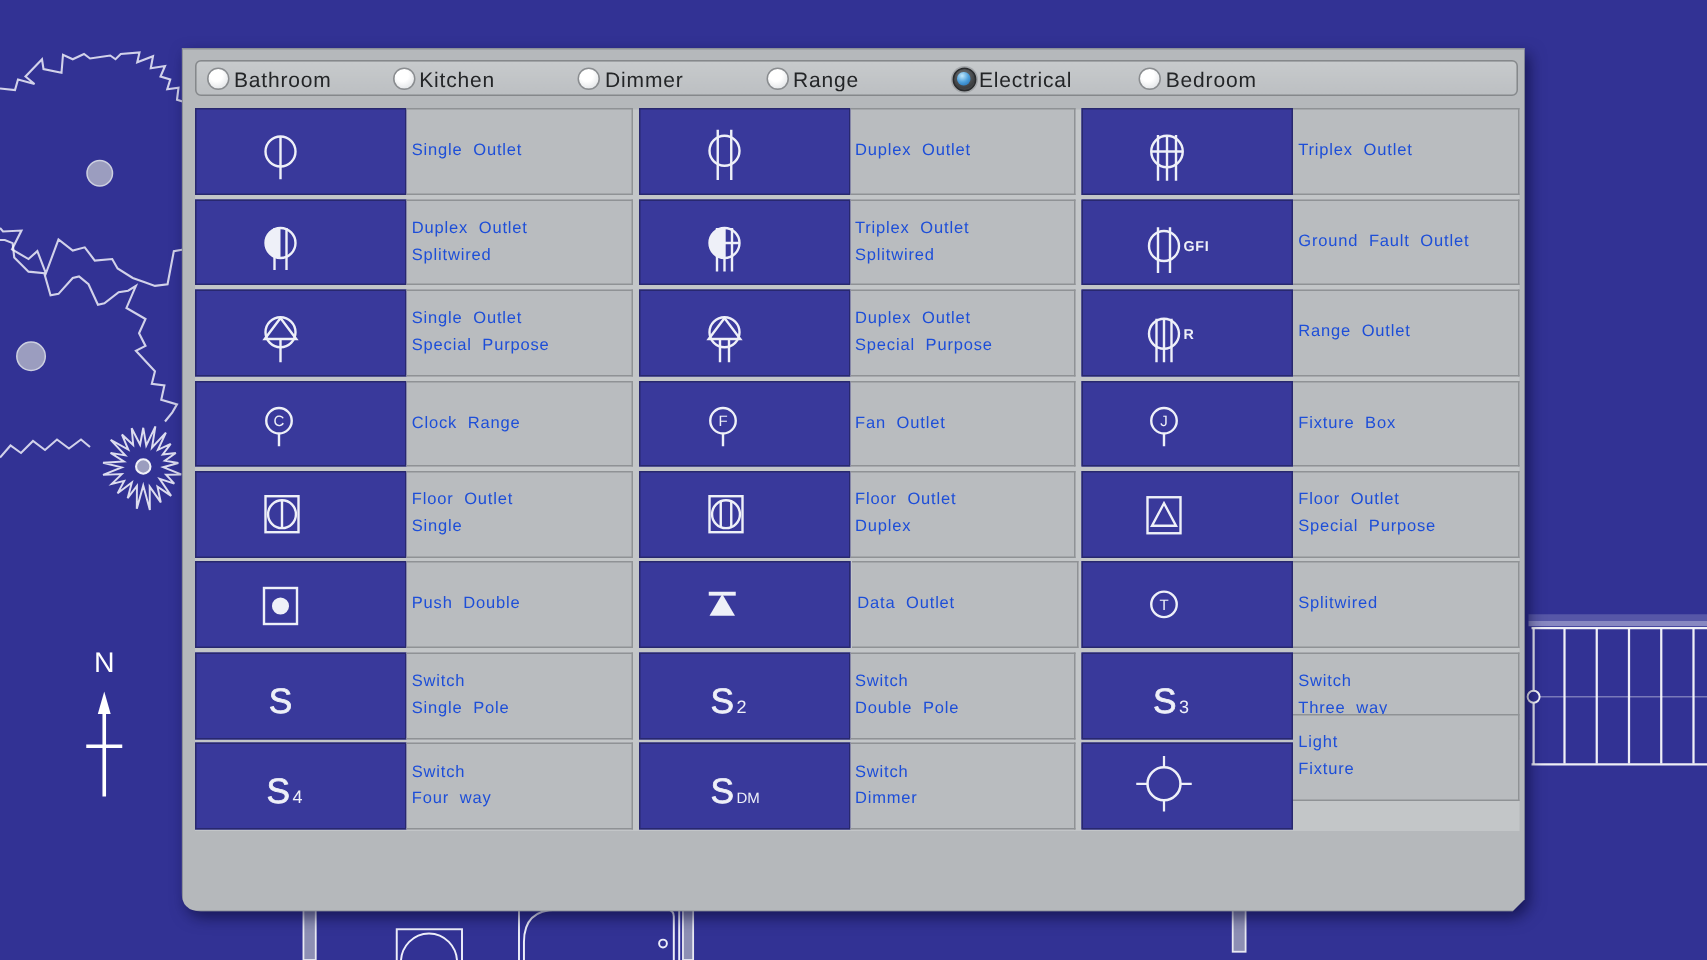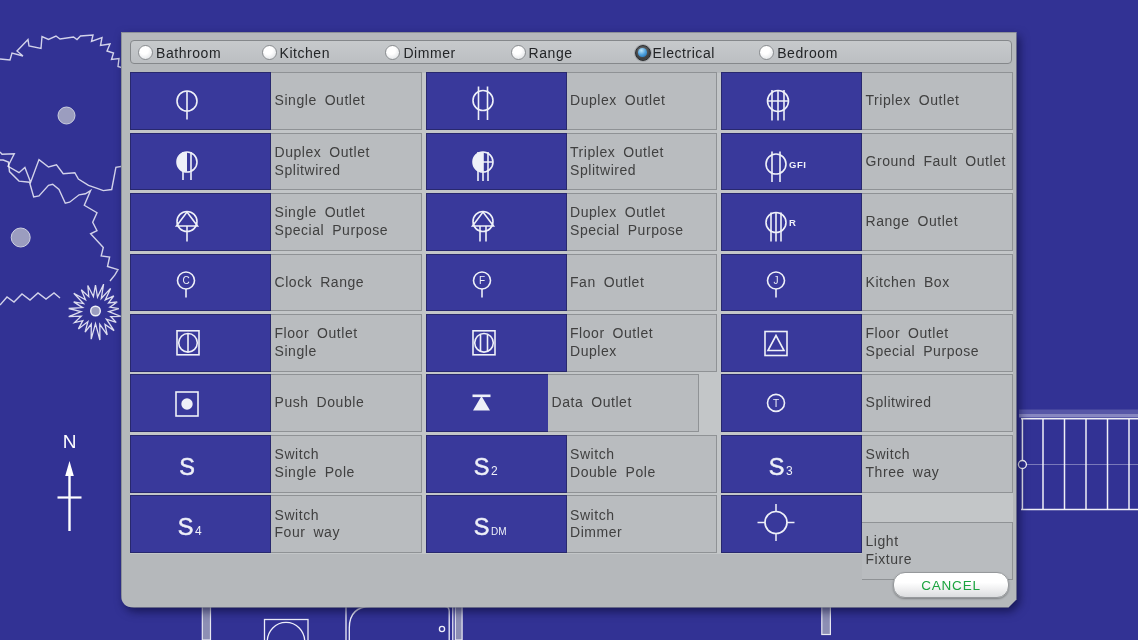--- a/index.html
+++ b/index.html
@@ -20,21 +20,21 @@
 .radio.sel i { position:absolute; left:2.8px; top:2.8px; width:8.6px; height:8.6px; border-radius:50%;
   background:radial-gradient(circle at 38% 28%, #b5e0f7 5%, #4da0dc 50%, #1b67ab); }
 .rlabel { position:absolute; top:4.5px; font-size:14px; color:#232527; letter-spacing:0.55px; }
 #grid { position:absolute; left:9px; top:40.5px; width:882.5px; height:481px; background:#c3c6c8; }
 #cells { position:absolute; left:0; top:0; }
 .ibox { position:absolute; width:141px; height:57.9px; background:#39399b;
   border:1px solid #28286e; }
 .ibox svg { position:absolute; left:-1px; top:-1px; }
 .lbox { position:absolute; width:150.5px; height:57.9px; background:#b9bcbf;
   border:1px solid #8f9295; border-left:none; display:flex; align-items:center; }
-.lbox span { font-size:14px; line-height:17.6px; color:#404040; padding-left:3.5px; word-spacing:3.5px;
+.lbox span { font-size:11px; line-height:17.6px; color:#1d4ed8; padding-left:3.5px; word-spacing:3.5px;
   letter-spacing:0.55px; white-space:nowrap; }
 #cancel { position:absolute; left:772px; top:539.5px; width:116px; height:26.5px;
   border-radius:12px; border:1px solid #96999c;
   background:linear-gradient(#ffffff,#ffffff 40%,#dcdddf);
   box-shadow:0 1px 2px rgba(0,0,0,0.3);
   color:#1ba43f; font-size:13.5px; letter-spacing:0.8px; text-align:center; line-height:25px; }
 </style></head>
 <body>
 <svg width="1138" height="640" viewBox="0 0 1138 640" style="position:absolute;left:0;top:0">
 <polyline points="0,59 10,60 12,53 23,56 17,51 28,39.5 29,46 41,48.5 42,36.5 48.5,39.5 56,36 60,39 73.5,37 77,39.5 80.5,36 93,35 91.5,41.5 102,37.5 100.5,45.5 110,44 107,51 113.5,53 111.5,59.5 119,58.5 118,66.5 126,69" fill="none" stroke="rgba(250,250,255,0.8)" stroke-width="1.4"></polyline>
@@ -225,21 +225,21 @@
           <span>Fan Outlet</span>
         </div>
 <div class="ibox" style="left:600px;top:221.5px">
           <svg width="141" height="57" viewBox="0 0 141 57">
             <circle cx="55" cy="26.5" r="8.5" fill="none" stroke="#eef0f8" stroke-width="1.6"></circle>
             <text x="55" y="30.1" font-size="10" fill="#eef0f8" text-anchor="middle" font-family="Liberation Sans, sans-serif">J</text>
             <line x1="55" y1="35.0" x2="55" y2="43.5" stroke="#eef0f8" stroke-width="1.6"></line>
           </svg>
         </div>
 <div class="lbox" style="left:741px;top:221.5px">
-          <span>Kitchen Box</span>
+          <span>Fixture Box</span>
         </div>
 <div class="ibox" style="left:9px;top:281.9px">
           <svg width="141" height="57" viewBox="0 0 141 57">
             <rect x="47" y="16.8" width="22" height="24" fill="none" stroke="#eef0f8" stroke-width="1.6"></rect>
             <circle cx="58" cy="28.8" r="9.3" fill="none" stroke="#eef0f8" stroke-width="1.6"></circle>
             <line x1="58" y1="19.5" x2="58" y2="38.1" stroke="#eef0f8" stroke-width="1.6"></line>
           </svg>
         </div>
 <div class="lbox" style="left:150px;top:281.9px">
           <span>Floor Outlet<br>Single</span>
@@ -272,21 +272,21 @@
         </div>
 <div class="lbox" style="left:150px;top:342.3px">
           <span>Push Double</span>
         </div>
 <div class="ibox" style="left:304.5px;top:342.3px">
           <svg width="141" height="57" viewBox="0 0 141 57">
             <rect x="46.5" y="20.5" width="18" height="2.6" fill="#eef0f8"></rect>
             <path d="M 55.5,22 L 47.0,36.5 L 64.0,36.5 Z" fill="#eef0f8"></path>
           </svg>
         </div>
-<div class="lbox" style="left:427px;top:342.3px">
+<div class="lbox" style="left:447px;top:342.3px">
           <span>Data Outlet</span>
         </div>
 <div class="ibox" style="left:600px;top:342.3px">
           <svg width="141" height="57" viewBox="0 0 141 57">
             <circle cx="55" cy="28.9" r="8.5" fill="none" stroke="#eef0f8" stroke-width="1.6"></circle>
             <text x="55" y="32.5" font-size="10" fill="#eef0f8" text-anchor="middle" font-family="Liberation Sans, sans-serif">T</text>
           </svg>
         </div>
 <div class="lbox" style="left:741px;top:342.3px">
           <span>Splitwired</span>
@@ -337,19 +337,18 @@
         </div>
 <div class="ibox" style="left:600px;top:463.2px">
           <svg width="141" height="57" viewBox="0 0 141 57">
             <circle cx="55" cy="27.5" r="11" fill="none" stroke="#eef0f8" stroke-width="1.7"></circle>
             <line x1="66" y1="27.5" x2="73.5" y2="27.5" stroke="#eef0f8" stroke-width="1.5"></line>
             <line x1="44" y1="27.5" x2="36.5" y2="27.5" stroke="#eef0f8" stroke-width="1.5"></line>
             <line x1="55" y1="38.5" x2="55" y2="46.0" stroke="#eef0f8" stroke-width="1.5"></line>
             <line x1="55" y1="16.5" x2="55" y2="9.0" stroke="#eef0f8" stroke-width="1.5"></line>
           </svg>
         </div>
-<div class="lbox" style="left:741px;top:490px">
+<div class="lbox" style="left:741px;top:444px">
           <span>Light<br>Fixture</span>
         </div>
 </div>
-<div id="cancel">CANCEL</div>
 </div>
   </div>
 
 </body></html>

